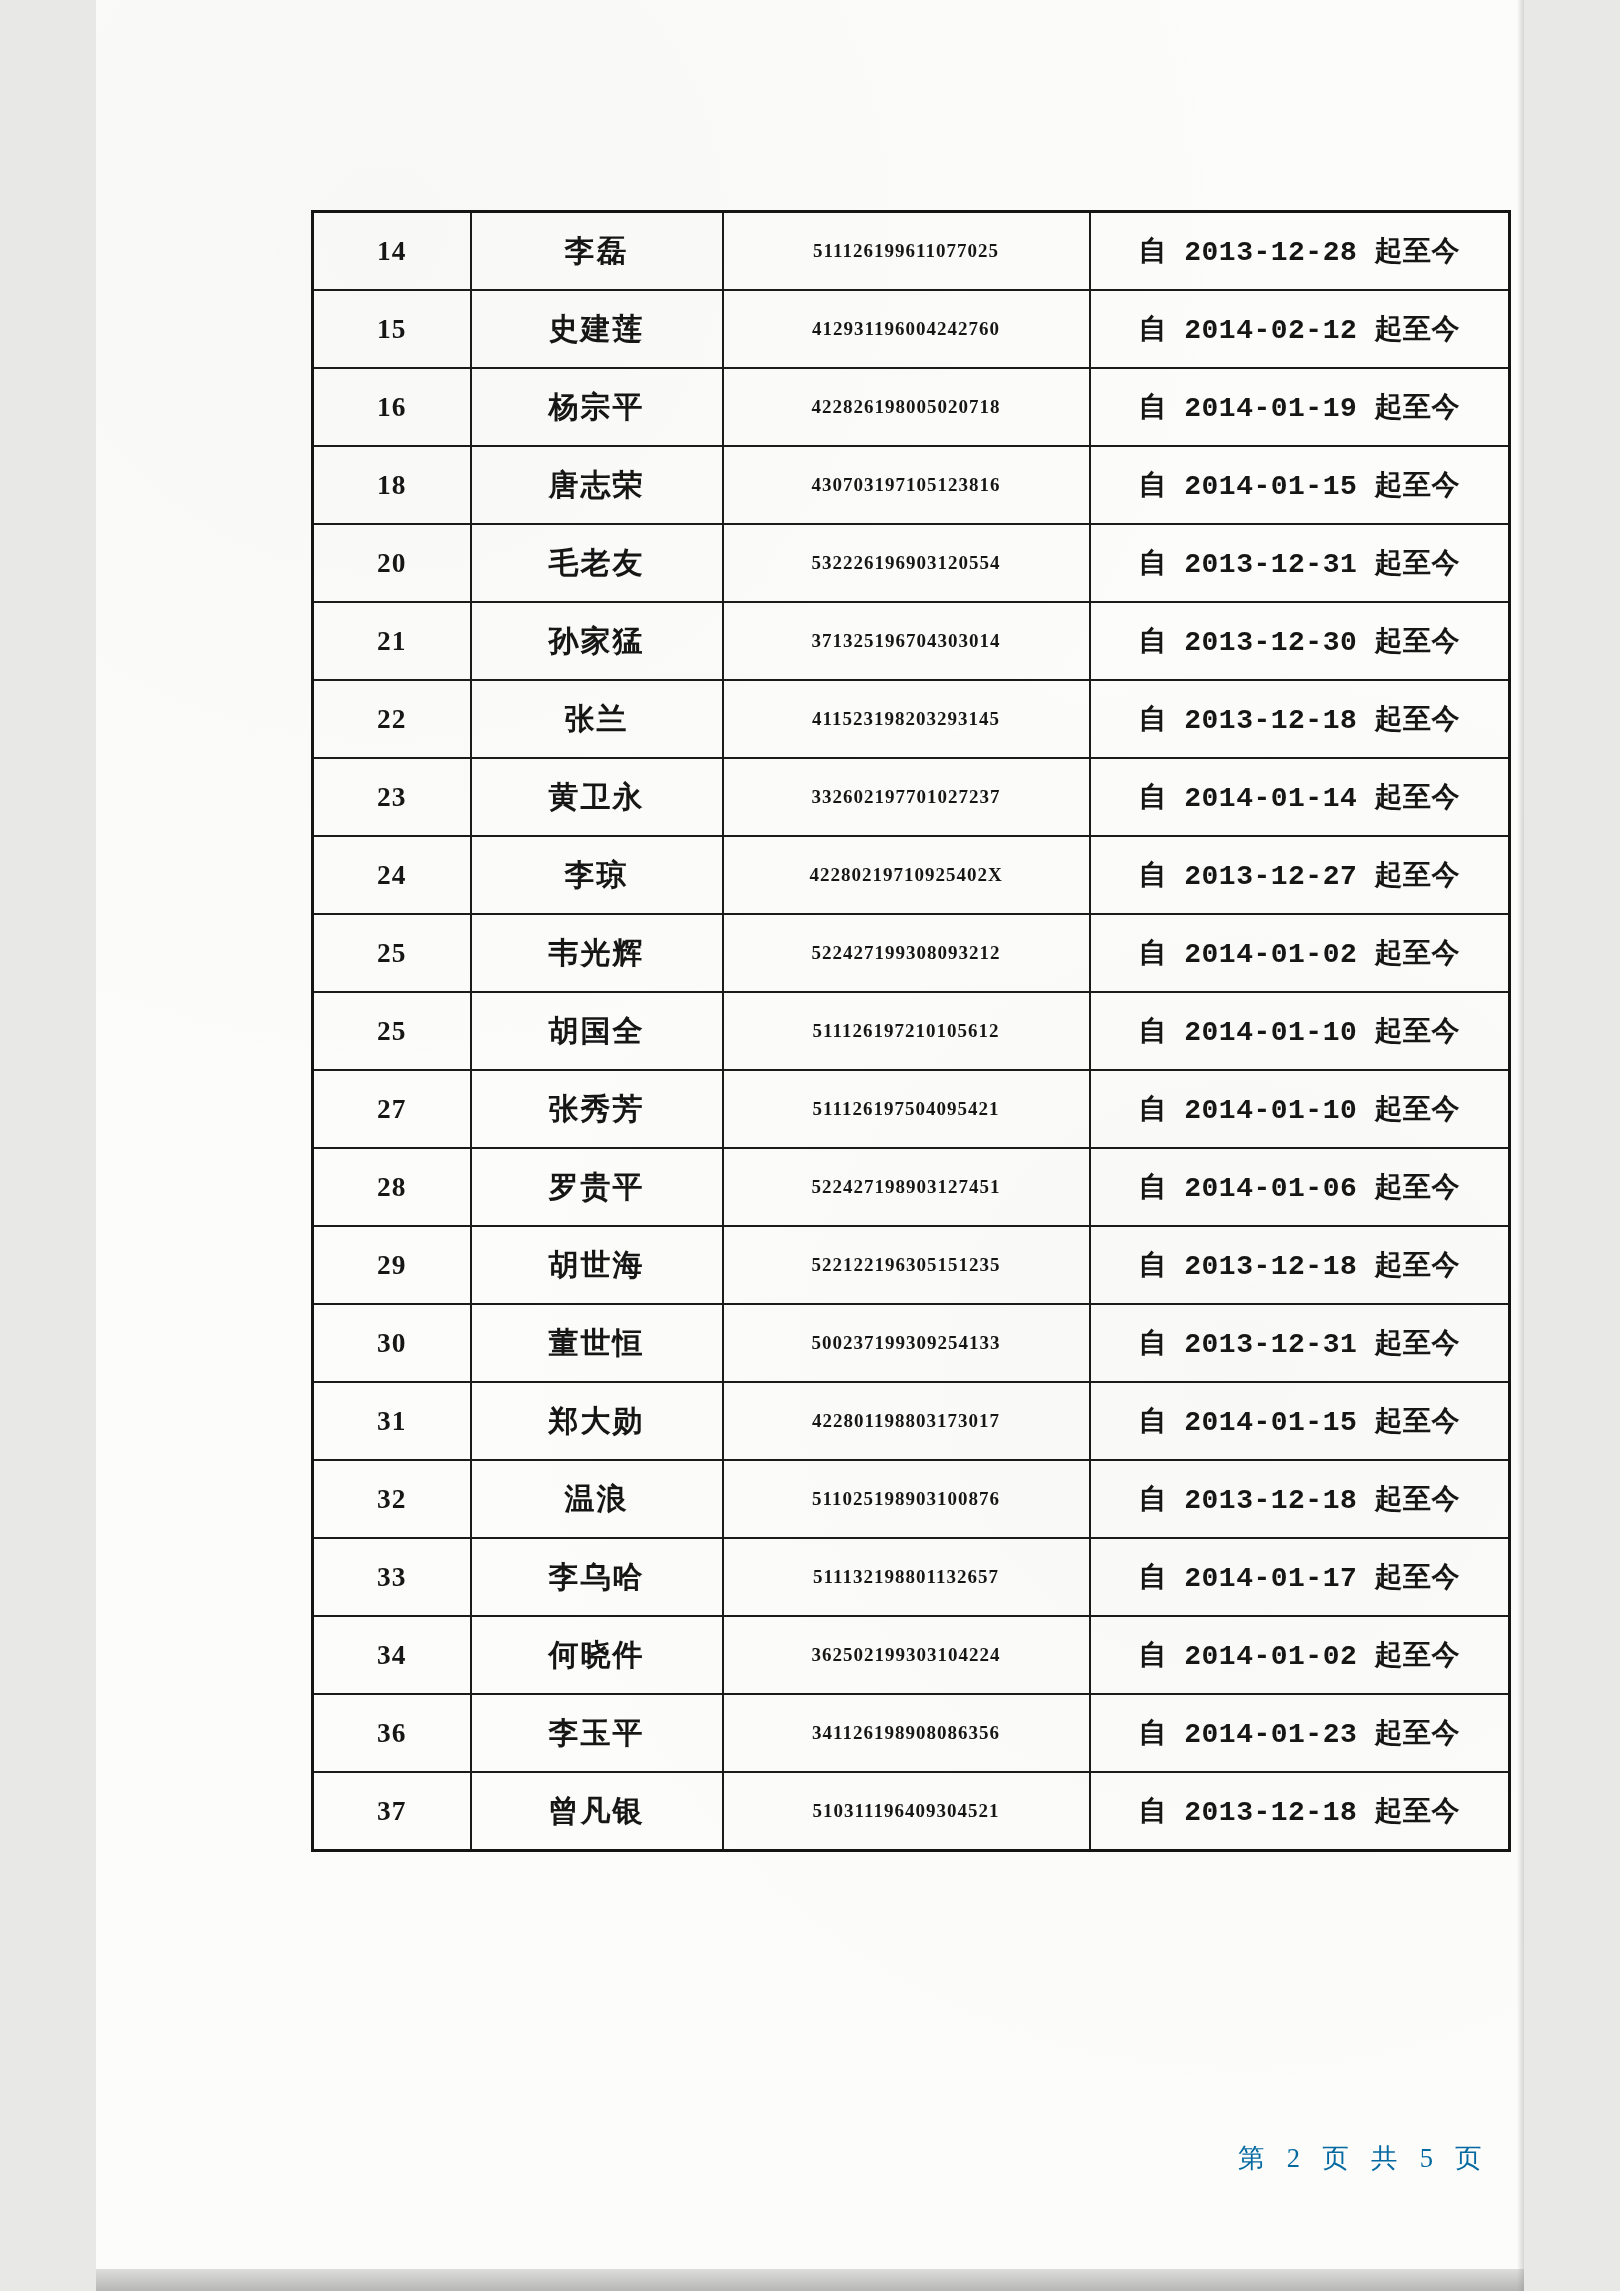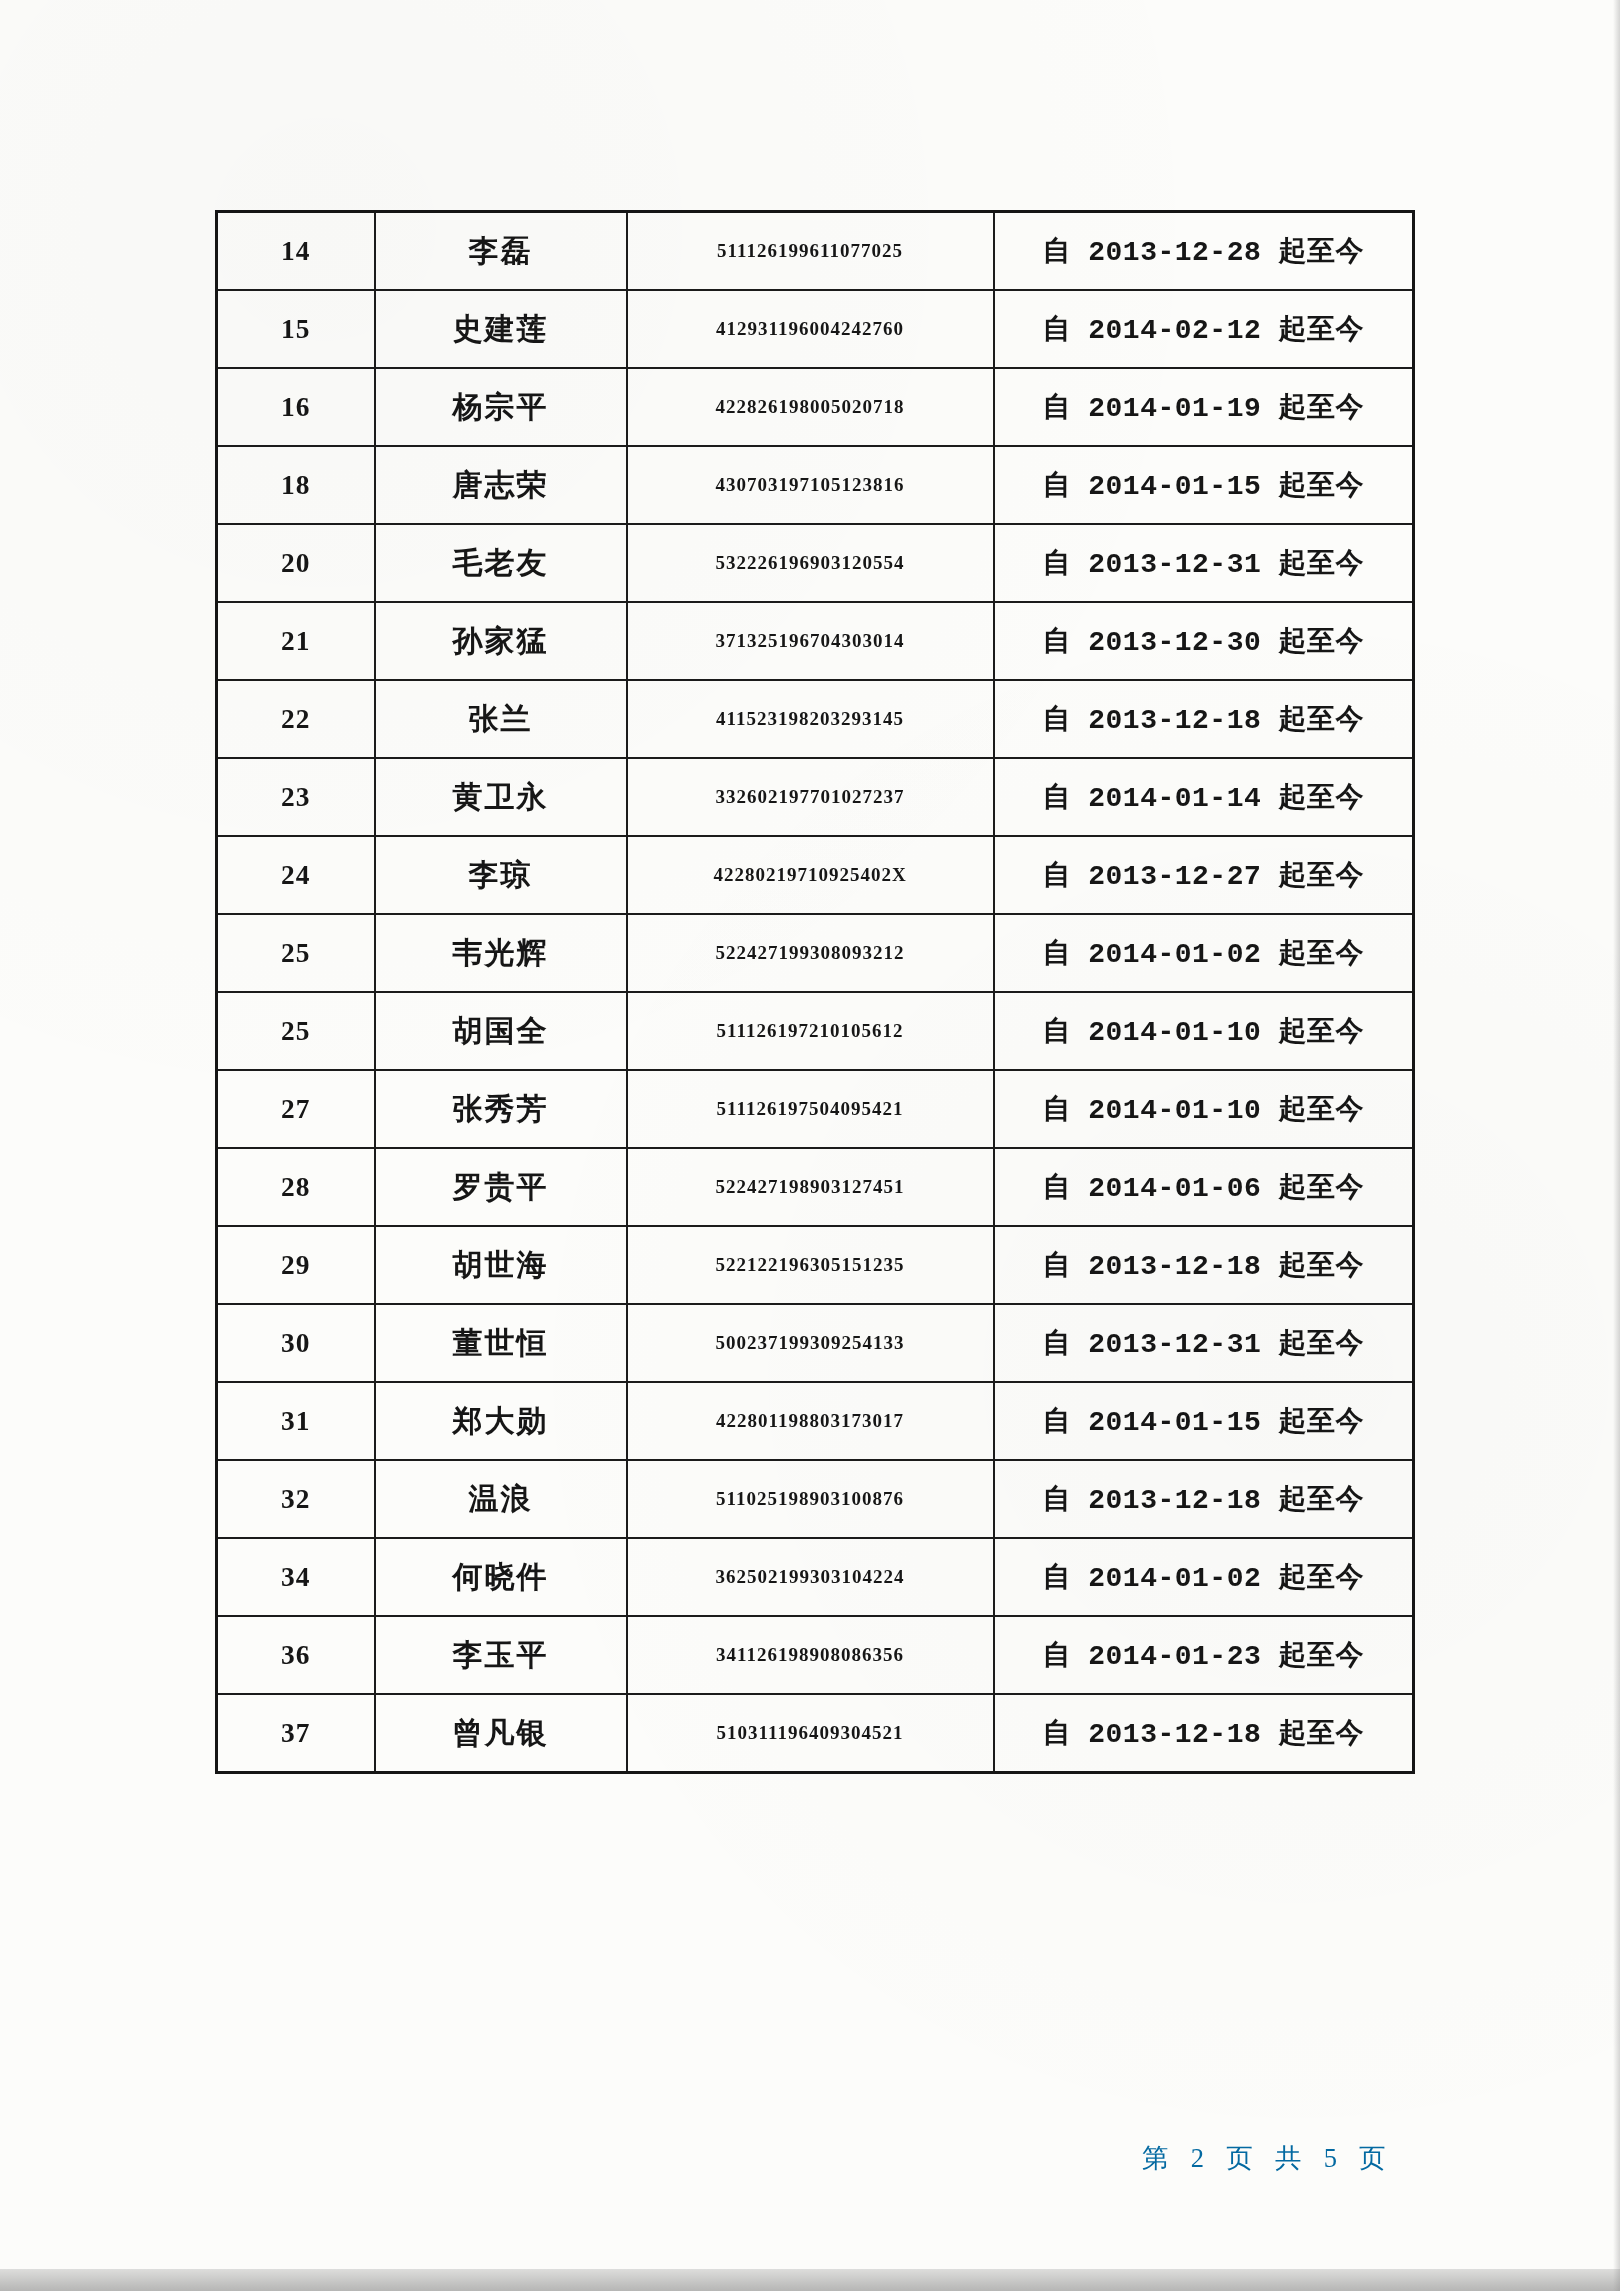--- a/index.html
+++ b/index.html
@@ -2,21 +2,21 @@
 <html><head>
 <meta charset="utf-8">
 <style>
   html, body {
     margin: 0;
     padding: 0;
     background: #e8e8e6;
   }
   .page {
     position: relative;
-    width: 1620px;
+    width: 1428px;
     height: 2292px;
     margin: 0 auto;
     background: #fcfcfa;
     overflow: hidden;
     font-family: "Liberation Serif", "DejaVu Serif", serif;
     color: #161616;
   }
   
   .page::before {
     content: "";
@@ -187,20 +187,26 @@
           <td class="c-id">422801198803173017</td>
           <td class="c-period">自 2014-01-15 起至今</td>
         </tr>
         <tr>
           <td class="c-no">32</td>
           <td class="c-name">温浪</td>
           <td class="c-id">511025198903100876</td>
           <td class="c-period">自 2013-12-18 起至今</td>
         </tr>
         <tr>
+          <td class="c-no">33</td>
+          <td class="c-name">李乌哈</td>
+          <td class="c-id">511132198801132657</td>
+          <td class="c-period">自 2014-01-17 起至今</td>
+        </tr>
+        <tr>
           <td class="c-no">34</td>
           <td class="c-name">何晓件</td>
           <td class="c-id">362502199303104224</td>
           <td class="c-period">自 2014-01-02 起至今</td>
         </tr>
         <tr>
           <td class="c-no">36</td>
           <td class="c-name">李玉平</td>
           <td class="c-id">341126198908086356</td>
           <td class="c-period">自 2014-01-23 起至今</td>

